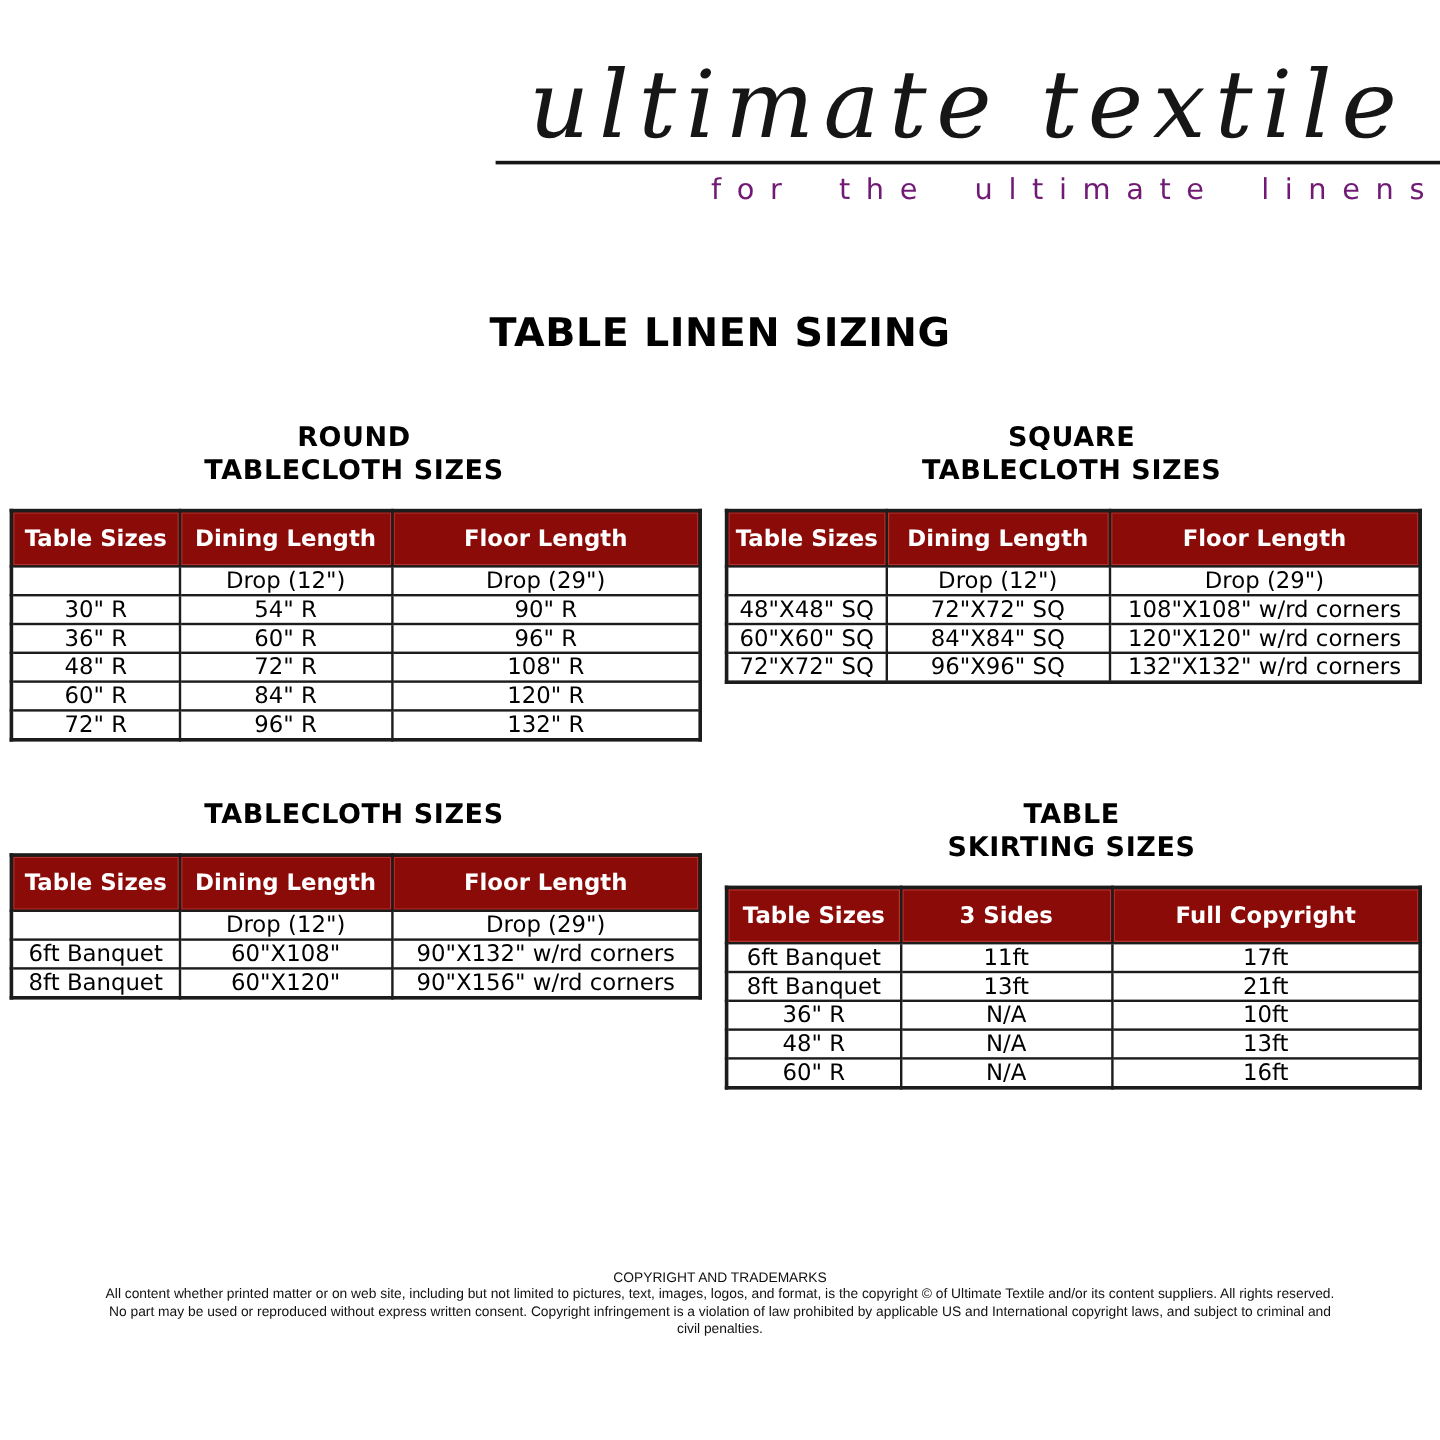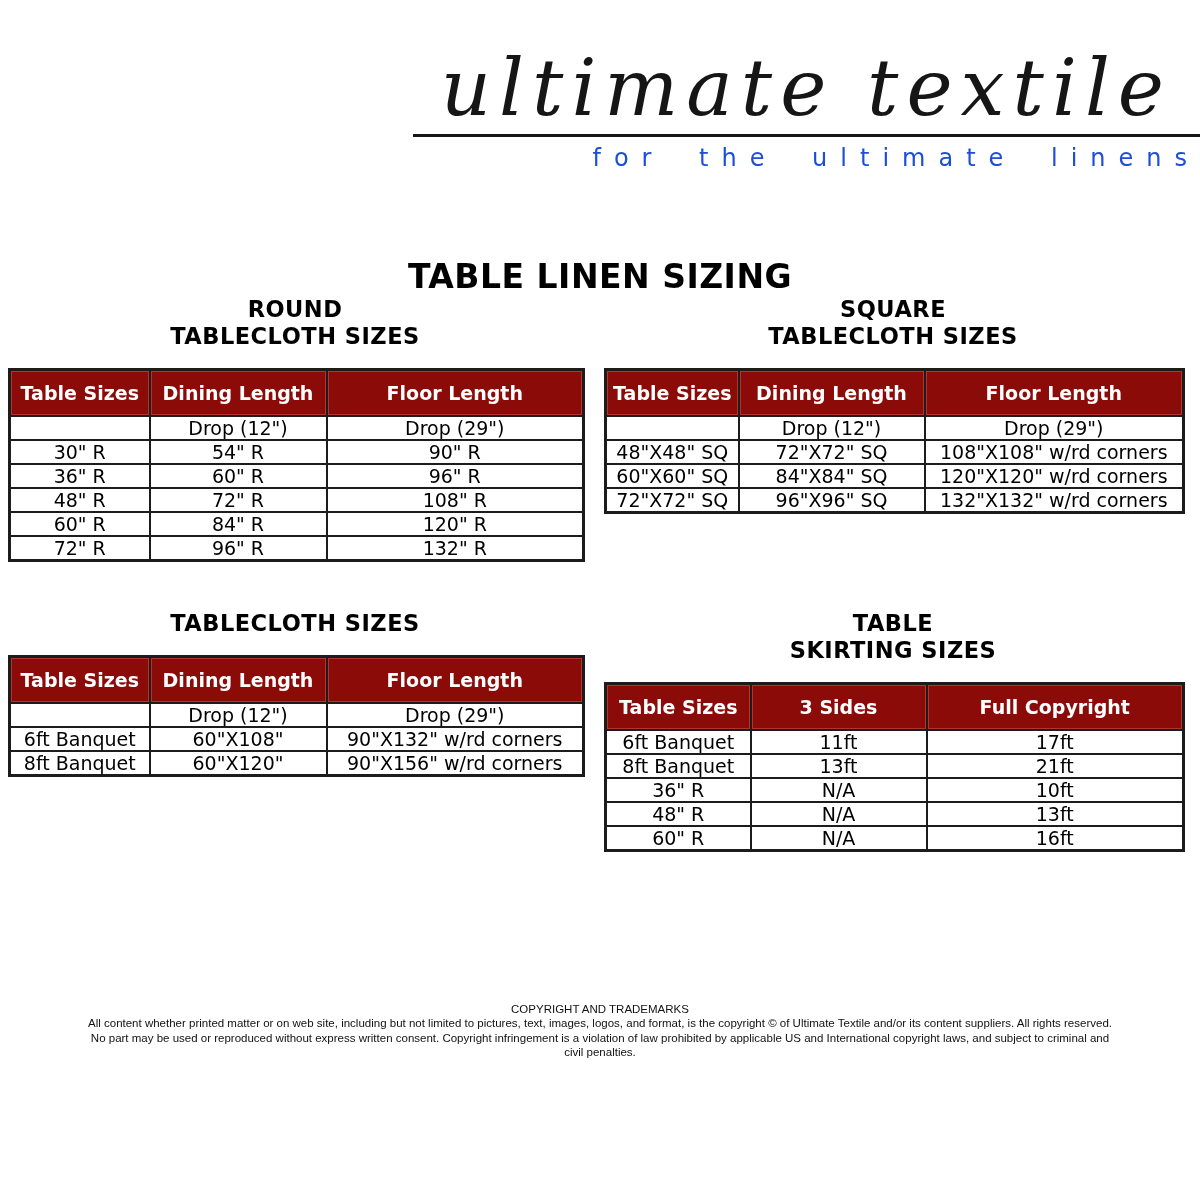--- a/index.html
+++ b/index.html
@@ -22,34 +22,35 @@
     font-size:78px;line-height:1.05;letter-spacing:8px;
     color:#161616;
     border-bottom:3px solid #161616;
     padding:0 28px 4px 28px;
     white-space:nowrap;
   }
   .logo-tagline{
     margin-top:7px;
     font-family:"DejaVu Sans",sans-serif;
     font-size:24px;letter-spacing:13px;word-spacing:14px;
-    color:#1d4ed8;white-space:nowrap;
+    color:#701a75;white-space:nowrap;
   }
   
   .page-title{
     margin:85px 0 0 0;text-align:center;
     font-size:33px;font-weight:bold;letter-spacing:0.5px;
     color:#000;
   }
   
   #tables-grid{
     display:grid;
     grid-template-columns:574px 578px;
     column-gap:22px;row-gap:48px;
     padding:0 18px 0 8px;
+    margin-top:56px;
     align-items:start;
   }
   .section{display:block;}
   .section-title{
     text-align:center;
     font-size:22.5px;font-weight:bold;line-height:27px;
     letter-spacing:0.5px;color:#000;
     margin-bottom:18px;
   }
   table.sizing-table{

